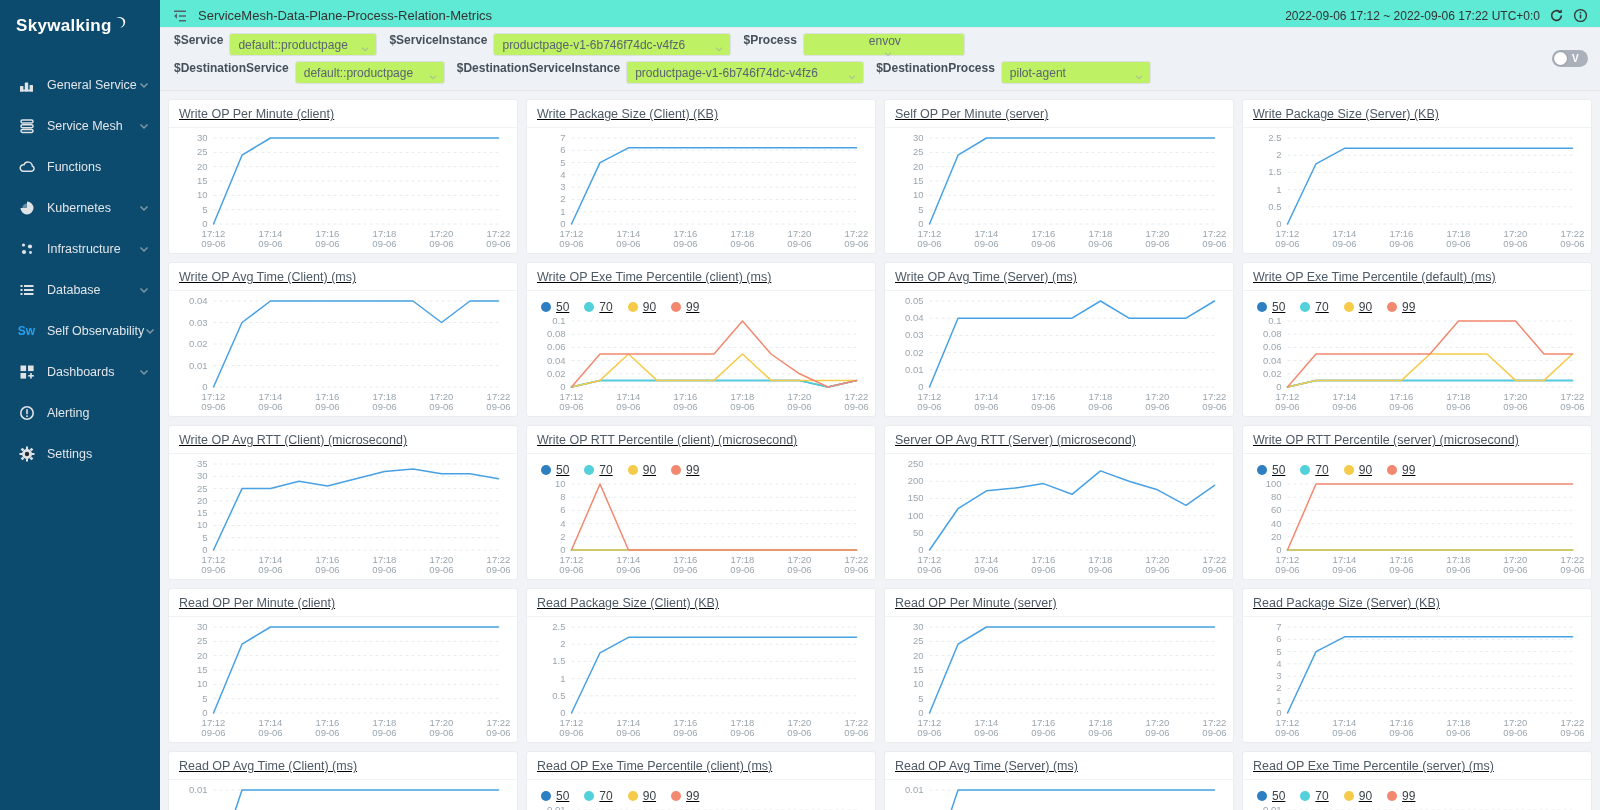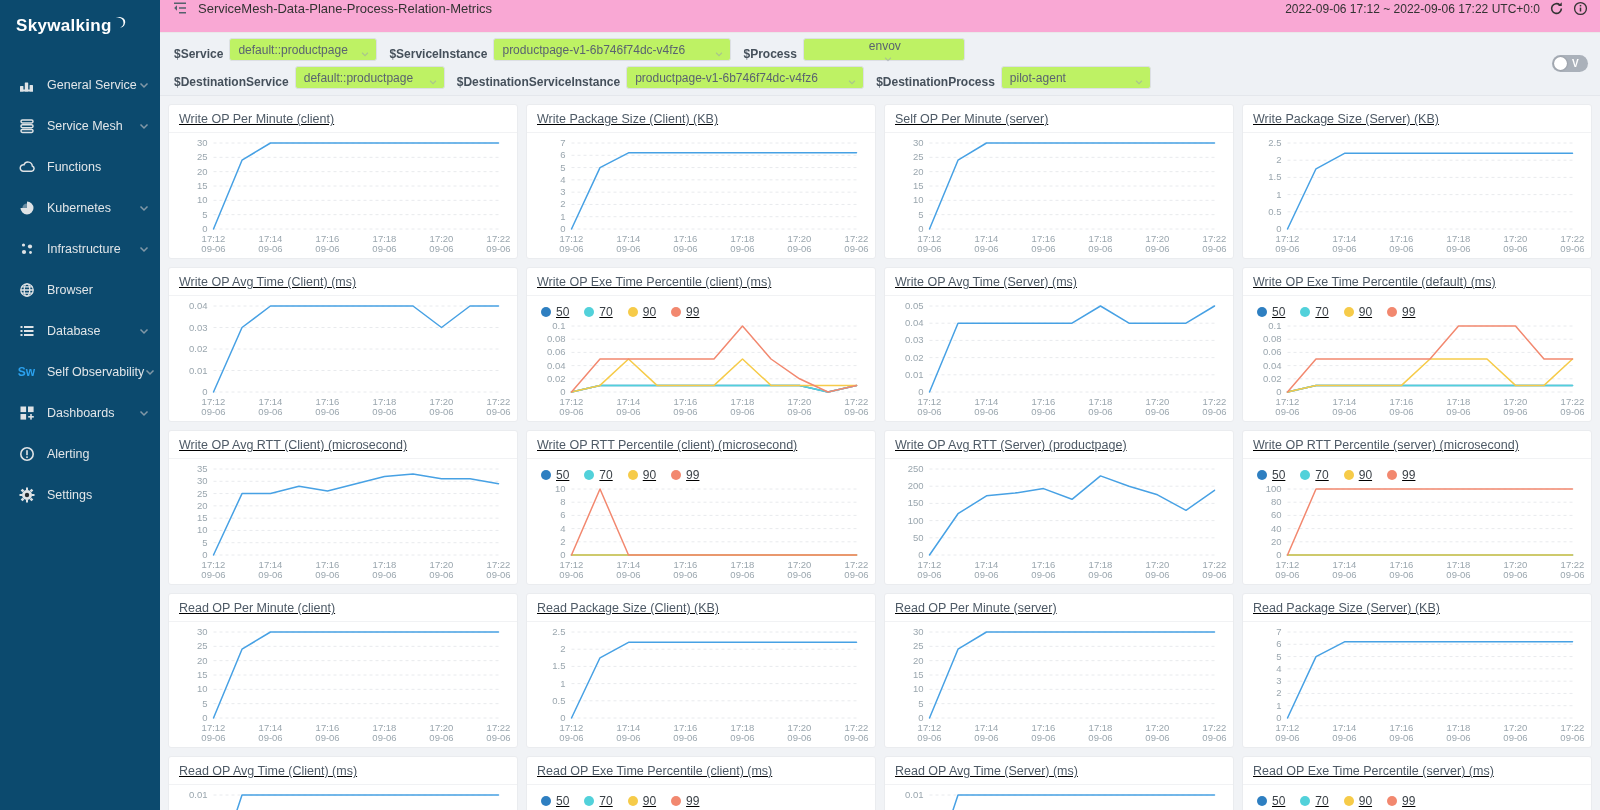--- a/index.html
+++ b/index.html
@@ -16,32 +16,32 @@
   .side-icon { width:17px; height:17px; margin-right:12px; display:inline-flex; align-items:center; justify-content:center; flex:none; }
   .side-icon svg { width:16px; height:16px; }
   .side-label { flex:1; white-space:nowrap; }
   .side-chevron { width:12px; height:12px; opacity:.75; flex:none; }
   .sw-mini { color:#2ba1ee; font-weight:bold; font-size:12px; }
 
   
   .right { flex:1; display:flex; flex-direction:column; height:100%; min-width:0; }
 
   
-  .topbar { height:28px; background:#f9a8d4; border-bottom:1px solid #e9e9e9; display:flex; align-items:flex-end; padding:16px 12px; }
+  .topbar { height:28px; background:#5eead4; border-bottom:1px solid #e9e9e9; display:flex; align-items:flex-start; padding:8px 12px; }
   .collapse-icon { width:16px; height:16px; margin-right:10px; cursor:pointer; }
   .page-title { font-size:13px; color:#333; font-weight:500; }
   .topbar-right { margin-left:auto; display:flex; align-items:center; gap:9px; }
   .time-range { font-size:12px; color:#333; cursor:pointer; }
   .tb-icon { width:15px; height:15px; cursor:pointer; }
 
   
   .filterbar { background:#eef1f5; padding:5px 12px 6px 14px; display:flex; align-items:center; border-bottom:1px solid #e4e7ec; }
   .filter-rows { display:flex; flex-direction:column; gap:5px; flex:1; min-width:0; }
   .filter-row { display:flex; align-items:center; gap:12px; }
-  .filter-field { display:flex; align-items:flex-end; gap:6px; }
+  .filter-field { display:flex; align-items:flex-start; gap:6px; }
   .f-label { font-size:12px; font-weight:bold; color:#45505b; white-space:nowrap; }
   .f-select { height:23px; background:#bef264; border:1px solid #dcdfe4; border-radius:3px; display:flex; align-items:center; padding:0 6px 0 8px; cursor:pointer; }
   .f-value { font-size:12px; color:#5a6370; flex:1; white-space:nowrap; overflow:hidden; }
   .f-chev { width:10px; height:10px; margin-left:6px; opacity:.55; flex:none; }
   .toggle { width:36px; height:17px; border-radius:9px; background:#aab1ba; display:flex; align-items:center; padding:0 5px 0 2px; cursor:pointer; margin-left:16px; }
   .toggle-knob { width:13px; height:13px; border-radius:50%; background:#fff; box-shadow:0 0 2px rgba(0,0,0,.3); }
   .toggle-label { color:#fff; font-size:10px; font-weight:bold; margin-left:5px; }
 
   
   .main { flex:1; overflow:hidden; padding:8px;text-decoration:underline; }
@@ -129,32 +129,20 @@
             </svg>
           </span>
           <span class="side-label">Infrastructure</span>
           <span class="side-chevron"><svg viewBox="0 0 12 12">
               <path d="M2.5 4.5 6 8 9.5 4.5" fill="none" stroke="#aab3ba" stroke-width="1.5"></path>
             </svg></span>
         </div>
         <div class="side-item">
           <span class="side-icon">
             <svg viewBox="0 0 16 16">
-              <g fill="none" stroke="#dfe3e6" stroke-width="1.3">
-                <circle cx="8" cy="8" r="6.2"></circle>
-                <ellipse cx="8" cy="8" rx="2.8" ry="6.2"></ellipse>
-                <path d="M1.8 8h12.4M2.6 4.8h10.8M2.6 11.2h10.8"></path>
-              </g>
-            </svg>
-          </span>
-          <span class="side-label">Browser</span>
-        </div>
-        <div class="side-item">
-          <span class="side-icon">
-            <svg viewBox="0 0 16 16">
               <g fill="#dfe3e6">
                 <rect x="1.5" y="3" width="2" height="2"></rect>
                 <rect x="5" y="3" width="9.5" height="2"></rect>
                 <rect x="1.5" y="7" width="2" height="2"></rect>
                 <rect x="5" y="7" width="9.5" height="2"></rect>
                 <rect x="1.5" y="11" width="2" height="2"></rect>
                 <rect x="5" y="11" width="9.5" height="2"></rect>
               </g>
             </svg>
           </span>
@@ -682,21 +670,21 @@
               <text x="264" y="95" text-anchor="middle" font-size="9.5" fill="#9aa6ae" font-family="Liberation Sans, sans-serif">09-06</text>
               <text x="321" y="85" text-anchor="middle" font-size="9.5" fill="#9aa6ae" font-family="Liberation Sans, sans-serif">17:22</text>
               <text x="321" y="95" text-anchor="middle" font-size="9.5" fill="#9aa6ae" font-family="Liberation Sans, sans-serif">09-06</text>
               <polyline points="36.0,72.0 64.5,72.0 93.0,72.0 121.5,72.0 150.0,72.0 178.5,72.0 207.0,72.0 235.5,72.0 264.0,72.0 292.5,72.0 321.0,72.0" fill="none" stroke="#2e7fc1" stroke-width="1.5" stroke-linejoin="round" stroke-linecap="round"></polyline>
               <polyline points="36.0,72.0 64.5,72.0 93.0,72.0 121.5,72.0 150.0,72.0 178.5,72.0 207.0,72.0 235.5,72.0 264.0,72.0 292.5,72.0 321.0,72.0" fill="none" stroke="#52d1da" stroke-width="1.5" stroke-linejoin="round" stroke-linecap="round"></polyline>
               <polyline points="36.0,72.0 64.5,72.0 93.0,72.0 121.5,72.0 150.0,72.0 178.5,72.0 207.0,72.0 235.5,72.0 264.0,72.0 292.5,72.0 321.0,72.0" fill="none" stroke="#f6cb49" stroke-width="1.5" stroke-linejoin="round" stroke-linecap="round"></polyline>
               <polyline points="36.0,72.0 64.5,6.0 93.0,72.0 121.5,72.0 150.0,72.0 178.5,72.0 207.0,72.0 235.5,72.0 264.0,72.0 292.5,72.0 321.0,72.0" fill="none" stroke="#f2886f" stroke-width="1.5" stroke-linejoin="round" stroke-linecap="round"></polyline>
             </svg>
           </div>
           <div class="card">
-            <div class="card-title">Write OP Avg RTT (Server) (productpage)</div>
+            <div class="card-title">Server OP Avg RTT (Server) (microsecond)</div>
             <svg class="chart-svg" viewBox="0 0 331 124" width="100%" height="124">
               <line x1="36" y1="96" x2="321" y2="96" stroke="#e8eaed" stroke-dasharray="3 3" stroke-width="1"></line>
               <text x="30" y="99" text-anchor="end" font-size="9.5" fill="#9aa6ae" font-family="Liberation Sans, sans-serif">0</text>
               <line x1="36" y1="78.8" x2="321" y2="78.8" stroke="#e8eaed" stroke-dasharray="3 3" stroke-width="1"></line>
               <text x="30" y="81.8" text-anchor="end" font-size="9.5" fill="#9aa6ae" font-family="Liberation Sans, sans-serif">50</text>
               <line x1="36" y1="61.6" x2="321" y2="61.6" stroke="#e8eaed" stroke-dasharray="3 3" stroke-width="1"></line>
               <text x="30" y="64.6" text-anchor="end" font-size="9.5" fill="#9aa6ae" font-family="Liberation Sans, sans-serif">100</text>
               <line x1="36" y1="44.4" x2="321" y2="44.4" stroke="#e8eaed" stroke-dasharray="3 3" stroke-width="1"></line>
               <text x="30" y="47.4" text-anchor="end" font-size="9.5" fill="#9aa6ae" font-family="Liberation Sans, sans-serif">150</text>
               <line x1="36" y1="27.199999999999996" x2="321" y2="27.199999999999996" stroke="#e8eaed" stroke-dasharray="3 3" stroke-width="1"></line>

